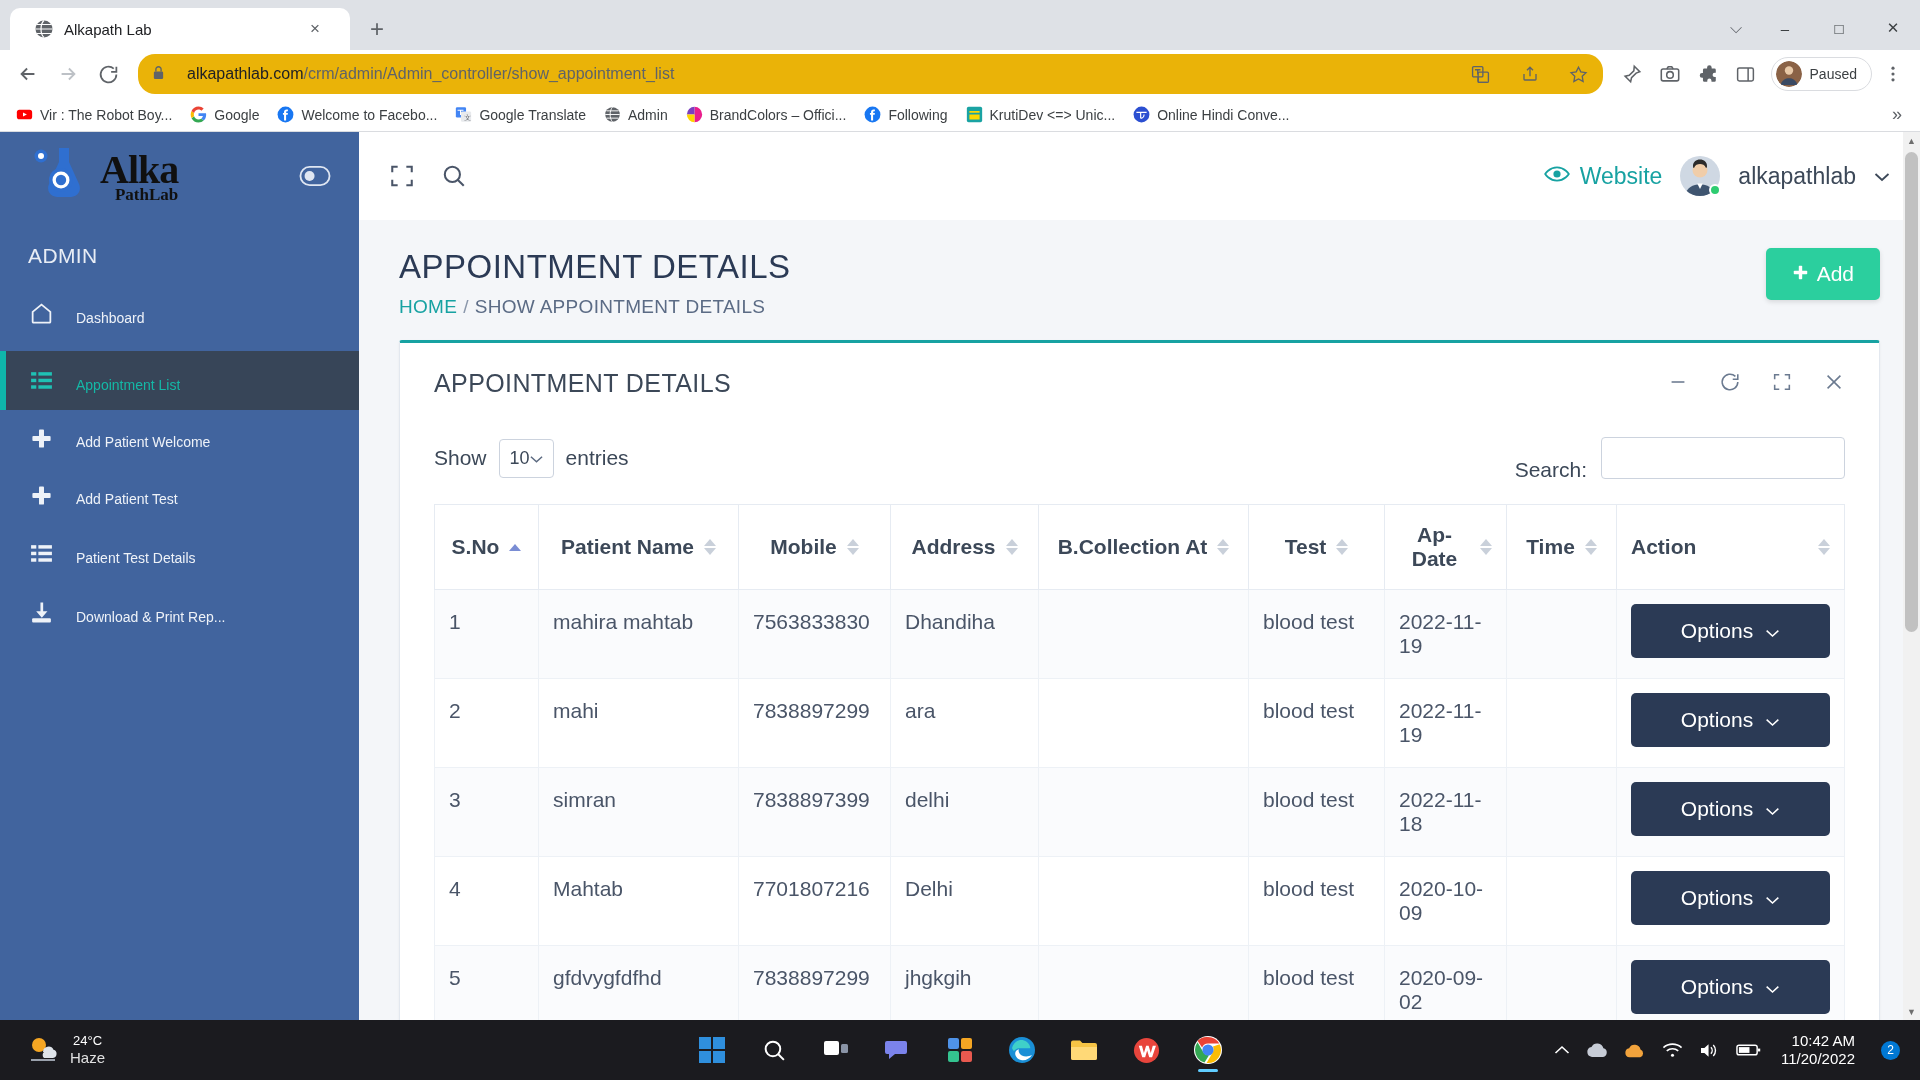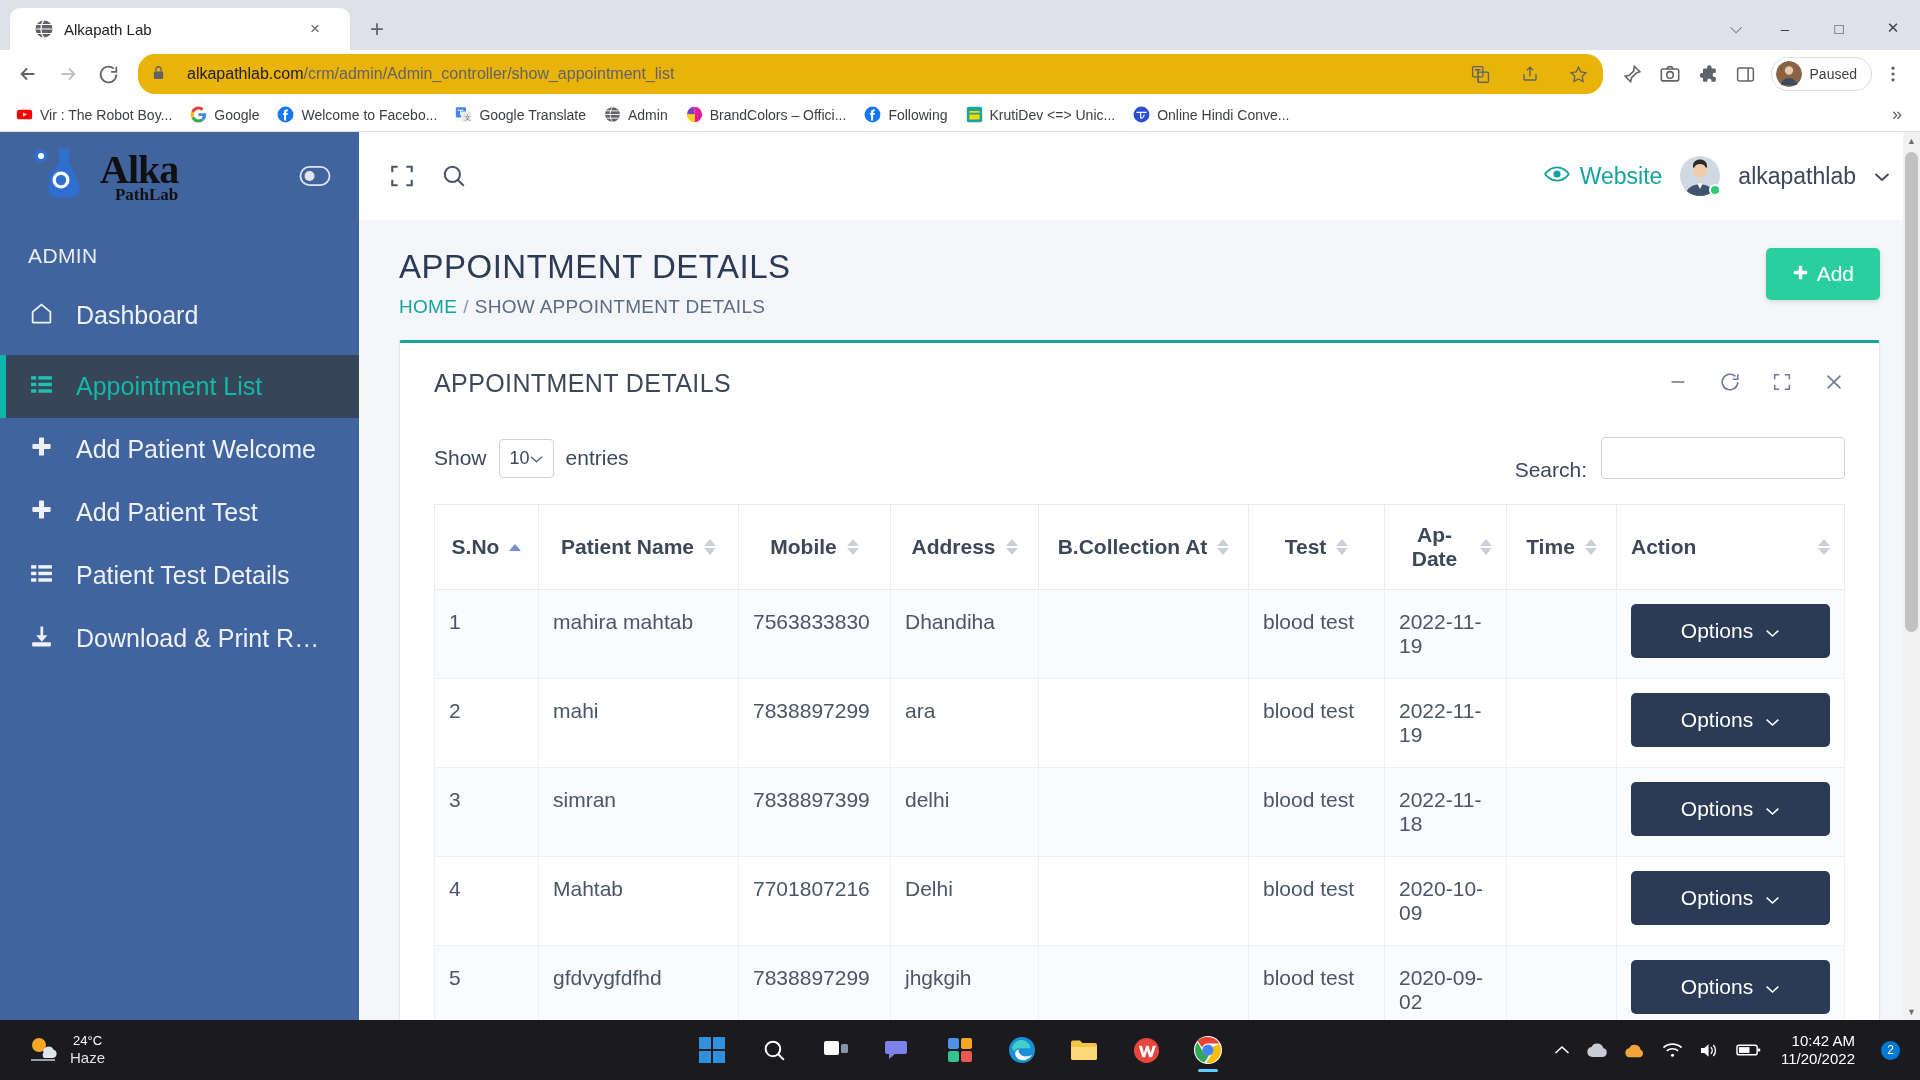--- a/index.html
+++ b/index.html
@@ -82,22 +82,22 @@
   }
   .logo-text { display: flex; flex-direction: column; line-height: 1; }
   .logo-main { font-family: "Liberation Serif", serif; font-size: 40px; color: #101010; font-weight: 700; letter-spacing: -1px; text-align: center; }
   .logo-sub { font-family: "Liberation Serif", serif; font-size: 17px; color: #101010; font-weight: 700;
     text-align: right; margin-top: -4px; }
   .sidebar-toggle { margin-left: auto; color: #dfe6f2; display: flex; align-items: center; }
 
   .admin-label { color: #e8edf5; font-size: 21px; padding: 24px 28px 16px; letter-spacing: .4px; }
 
   .nav-item {
-    display: flex; align-items: flex-start; gap: 22px; padding: 17px 28px; color: #eef2f8;
-    font-size: 25px; position: relative;
+    display: flex; align-items: flex-end; gap: 22px; padding: 17px 28px; color: #eef2f8;
+    font-size: 14px; position: relative;
   }
   .nav-item .ico { width: 26px; flex: 0 0 26px; display: flex; align-items: center; justify-content: center; }
   .nav-item.active { background: #374558; color: #14b8a6; margin-top: 8px; }
   .nav-item.active::before {
     content: ''; position: absolute; left: 0; top: 0; bottom: 0; width: 6px; background: #0fb6ab;
   }
   .nav-item.active .ico { color: #1fc1b4; }
   .nav-label { white-space: nowrap; overflow: hidden; text-overflow: ellipsis; }
 
   

